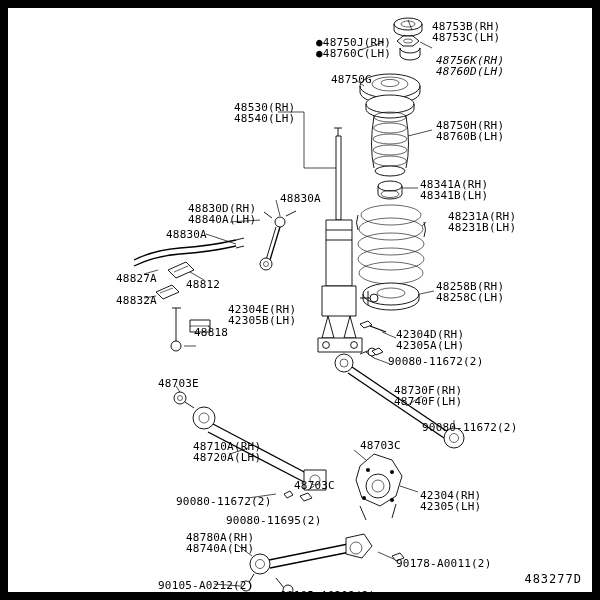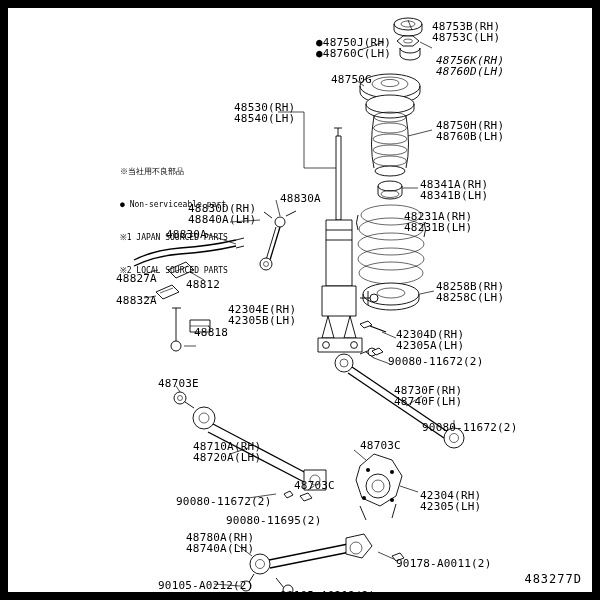--- a/index.html
+++ b/index.html
@@ -228,41 +228,35 @@
     <path class="lead" d="M274 586 L280 584"></path>
 
     <g>
       <path class="fillw" d="M364 343 l7 -3 l4 4 l-7 3 z"></path>
       <path class="fillw" d="M292 488 l8 -3 l4 5 l-8 3 z"></path>
       <path class="fillw" d="M276 486 l6 -3 l3 4 l-6 3 z"></path>
       <path class="fillw" d="M384 548 l8 -3 l4 5 l-8 3 z"></path>
     </g>
   </svg>
 
-  <div class="note" style="left:112px;top:136px;">
-    <div>※当社用不良部品</div>
-    <div>● Non-serviceable part</div>
-    <div>※1 JAPAN SOURCED PARTS</div>
-    <div>※2 LOCAL SOURCED PARTS</div>
-  </div>
 
   <div class="lbl" style="left:424px;top:14px;">48753B(RH)
 48753C(LH)</div>
   <div class="lbl" style="left:428px;top:48px;font-style:italic;">48756K(RH)
 48760D(LH)</div>
   <div class="lbl" style="left:308px;top:30px;">●48750J(RH)
 ●48760C(LH)</div>
   <div class="lbl" style="left:323px;top:67px;">48750G</div>
   <div class="lbl" style="left:226px;top:95px;">48530(RH)
 48540(LH)</div>
   <div class="lbl" style="left:428px;top:113px;">48750H(RH)
 48760B(LH)</div>
   <div class="lbl" style="left:412px;top:172px;">48341A(RH)
 48341B(LH)</div>
-  <div class="lbl" style="left:396px;top:204px;text-align:center;">48231A(RH)
+  <div class="lbl" style="left:440px;top:204px;text-align:center;">48231A(RH)
 48231B(LH)</div>
   <div class="lbl" style="left:272px;top:186px;">48830A</div>
   <div class="lbl" style="left:180px;top:196px;">48830D(RH)
 48840A(LH)</div>
   <div class="lbl" style="left:158px;top:222px;">48830A</div>
   <div class="lbl" style="left:428px;top:274px;">48258B(RH)
 48258C(LH)</div>
   <div class="lbl" style="left:108px;top:266px;">48827A</div>
   <div class="lbl" style="left:178px;top:272px;">48812</div>
   <div class="lbl" style="left:108px;top:288px;">48832A</div>

